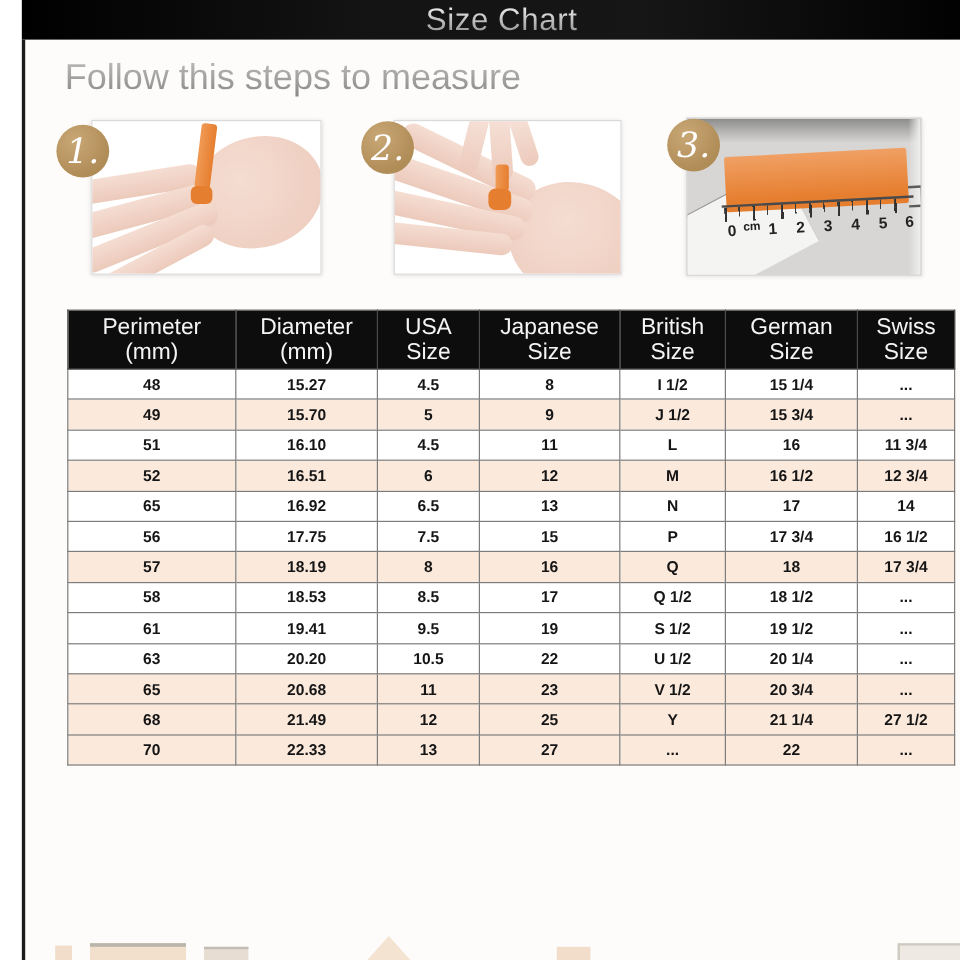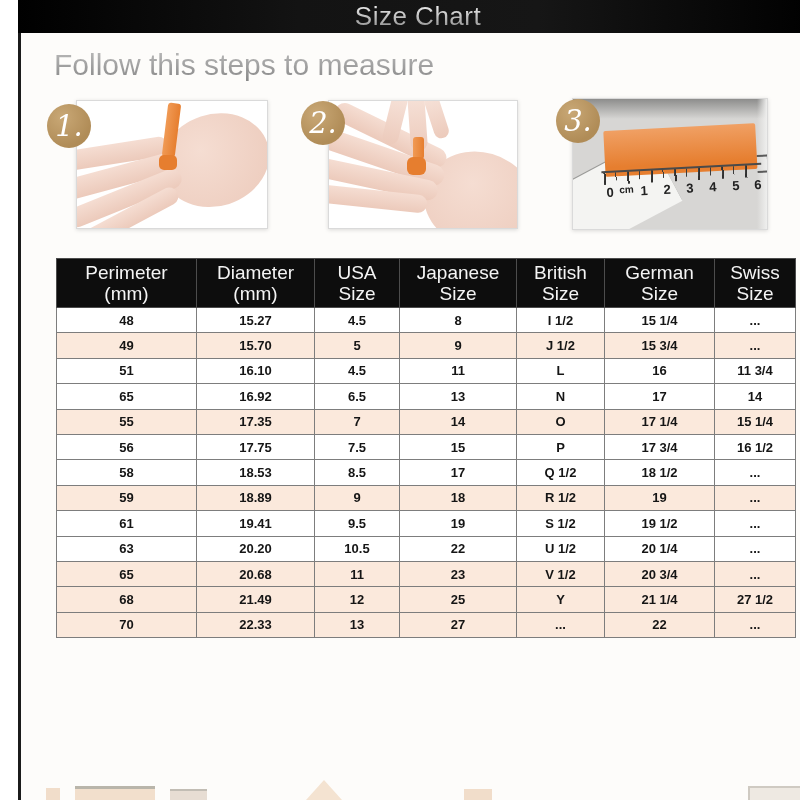--- a/index.html
+++ b/index.html
@@ -224,63 +224,63 @@
         </tr>
         <tr>
           <td>51</td>
           <td>16.10</td>
           <td>4.5</td>
           <td>11</td>
           <td>L</td>
           <td>16</td>
           <td>11 3/4</td>
         </tr>
+        <tr class="stripe">
+          <td>52</td>
+          <td>16.51</td>
+          <td>6</td>
+          <td>12</td>
+          <td>M</td>
+          <td>16 1/2</td>
+          <td>12 3/4</td>
+        </tr>
         <tr>
           <td>65</td>
           <td>16.92</td>
           <td>6.5</td>
           <td>13</td>
           <td>N</td>
           <td>17</td>
           <td>14</td>
         </tr>
-        <tr class="stripe">
-          <td>55</td>
-          <td>17.35</td>
-          <td>7</td>
-          <td>14</td>
-          <td>O</td>
-          <td>17 1/4</td>
-          <td>15 1/4</td>
-        </tr>
         <tr>
           <td>56</td>
           <td>17.75</td>
           <td>7.5</td>
           <td>15</td>
           <td>P</td>
           <td>17 3/4</td>
           <td>16 1/2</td>
         </tr>
+        <tr class="stripe">
+          <td>57</td>
+          <td>18.19</td>
+          <td>8</td>
+          <td>16</td>
+          <td>Q</td>
+          <td>18</td>
+          <td>17 3/4</td>
+        </tr>
         <tr>
           <td>58</td>
           <td>18.53</td>
           <td>8.5</td>
           <td>17</td>
           <td>Q 1/2</td>
           <td>18 1/2</td>
-          <td>...</td>
-        </tr>
-        <tr class="stripe">
-          <td>59</td>
-          <td>18.89</td>
-          <td>9</td>
-          <td>18</td>
-          <td>R 1/2</td>
-          <td>19</td>
           <td>...</td>
         </tr>
         <tr>
           <td>61</td>
           <td>19.41</td>
           <td>9.5</td>
           <td>19</td>
           <td>S 1/2</td>
           <td>19 1/2</td>
           <td>...</td>

